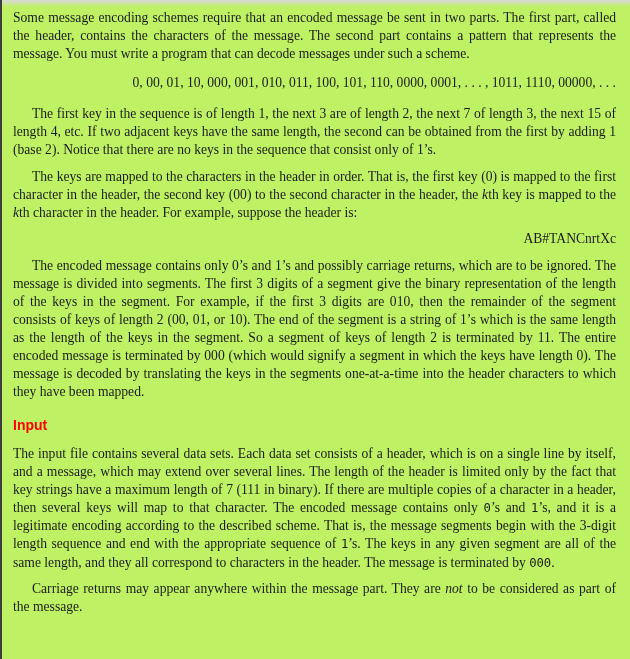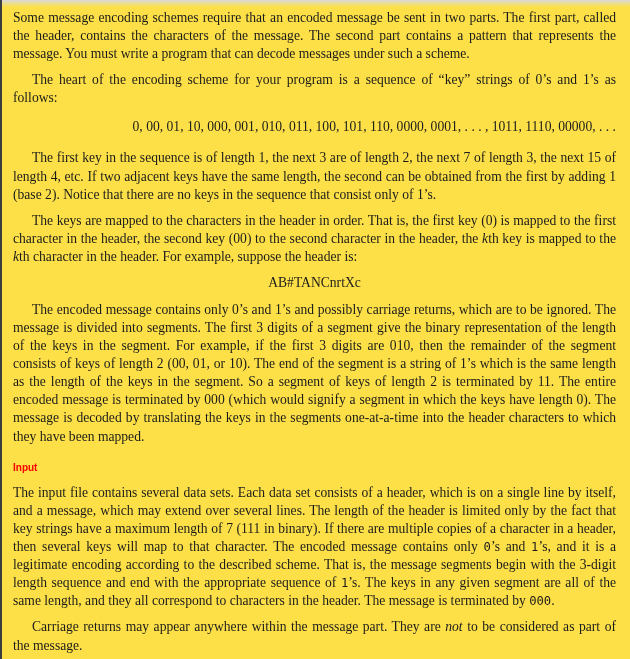--- a/index.html
+++ b/index.html
@@ -1,54 +1,53 @@
 <!DOCTYPE html>
 <html><head>
 <meta charset="utf-8">
 <style>
   html,body{margin:0;padding:0;background:#ffffff;}
   .page{
     position:relative;
     width:630px;height:659px;
     box-sizing:border-box;
-    background:#fde047;
+    background:#bef264;
     border-left:2px solid #3d3d3d;
     padding:9px 14px 0 11px;
     font-family:"Liberation Serif", serif;
     font-size:13.6px;
     line-height:1.33;
     color:#1b1b1b;
     overflow:hidden;
   }
   .page::before{
     content:"";
     position:absolute;top:0;left:0;right:0;height:7px;
     background:linear-gradient(#d9d9d9, rgba(255,255,255,0));
     pointer-events:none;
   }
   .p{margin:0 0 8px 0;text-align:justify;}
   .p.indent{text-indent:19px;}
   .math{text-align:right;margin:11px 0 13px 0;}
-  .plain{margin:0 0 9px 0;text-align:center;}
+  .plain{margin:0 0 9px 0;text-align:right;}
   h2.section-heading{
     font-family:"Liberation Sans", sans-serif;
-    font-size:10px;
+    font-size:14px;
     font-weight:bold;
     margin:15px 0 10px 0;
   }
   span.i{font-style:italic;}
   span.tt{font-family:"DejaVu Sans Mono", monospace;font-size:0.9em;}
 </style>
 </head>
 <body>
 
 <div class="page">
   <div>
       <p class="p"><span>Some message encoding schemes require that an encoded message be sent in two parts. The first part, called the header, contains the characters of the message. The second part contains a pattern that represents the message. You must write a program that can decode messages under such a scheme.</span></p>
-      <p class="p indent"><span>The heart of the encoding scheme for your program is a sequence of “key” strings of 0’s and 1’s as follows:</span></p>
       <div class="math"><span>0, 00, 01, 10, 000, 001, 010, 011, 100, 101, 110, 0000, 0001, . . . , 1011, 1110, 00000, . . .</span></div>
       <p class="p indent"><span>The first key in the sequence is of length 1, the next 3 are of length 2, the next 7 of length 3, the next 15 of length 4, etc. If two adjacent keys have the same length, the second can be obtained from the first by adding 1 (base 2). Notice that there are no keys in the sequence that consist only of 1’s.</span></p>
       <p class="p indent"><span>The keys are mapped to the characters in the header in order. That is, the first key (0) is mapped to the first character in the header, the second key (00) to the second character in the header, the </span><span class="i">k</span><span>th key is mapped to the </span><span class="i">k</span><span>th character in the header. For example, suppose the header is:</span></p>
       <p class="plain"><span>AB#TANCnrtXc</span></p>
       <p class="p indent"><span>The encoded message contains only 0’s and 1’s and possibly carriage returns, which are to be ignored. The message is divided into segments. The first 3 digits of a segment give the binary representation of the length of the keys in the segment. For example, if the first 3 digits are 010, then the remainder of the segment consists of keys of length 2 (00, 01, or 10). The end of the segment is a string of 1’s which is the same length as the length of the keys in the segment. So a segment of keys of length 2 is terminated by 11. The entire encoded message is terminated by 000 (which would signify a segment in which the keys have length 0). The message is decoded by translating the keys in the segments one-at-a-time into the header characters to which they have been mapped.</span></p>
       <h2 class="section-heading" style="color: rgb(255, 0, 0);">Input</h2>
       <p class="p"><span>The input file contains several data sets. Each data set consists of a header, which is on a single line by itself, and a message, which may extend over several lines. The length of the header is limited only by the fact that key strings have a maximum length of 7 (111 in binary). If there are multiple copies of a character in a header, then several keys will map to that character. The encoded message contains only </span><span class="tt">0</span><span>’s and </span><span class="tt">1</span><span>’s, and it is a legitimate encoding according to the described scheme. That is, the message segments begin with the 3-digit length sequence and end with the appropriate sequence of </span><span class="tt">1</span><span>’s. The keys in any given segment are all of the same length, and they all correspond to characters in the header. The message is terminated by </span><span class="tt">000</span><span>.</span></p>
       <p class="p indent"><span>Carriage returns may appear anywhere within the message part. They are </span><span class="i">not</span><span> to be considered as part of the message.</span></p>
     </div>
 </div>

